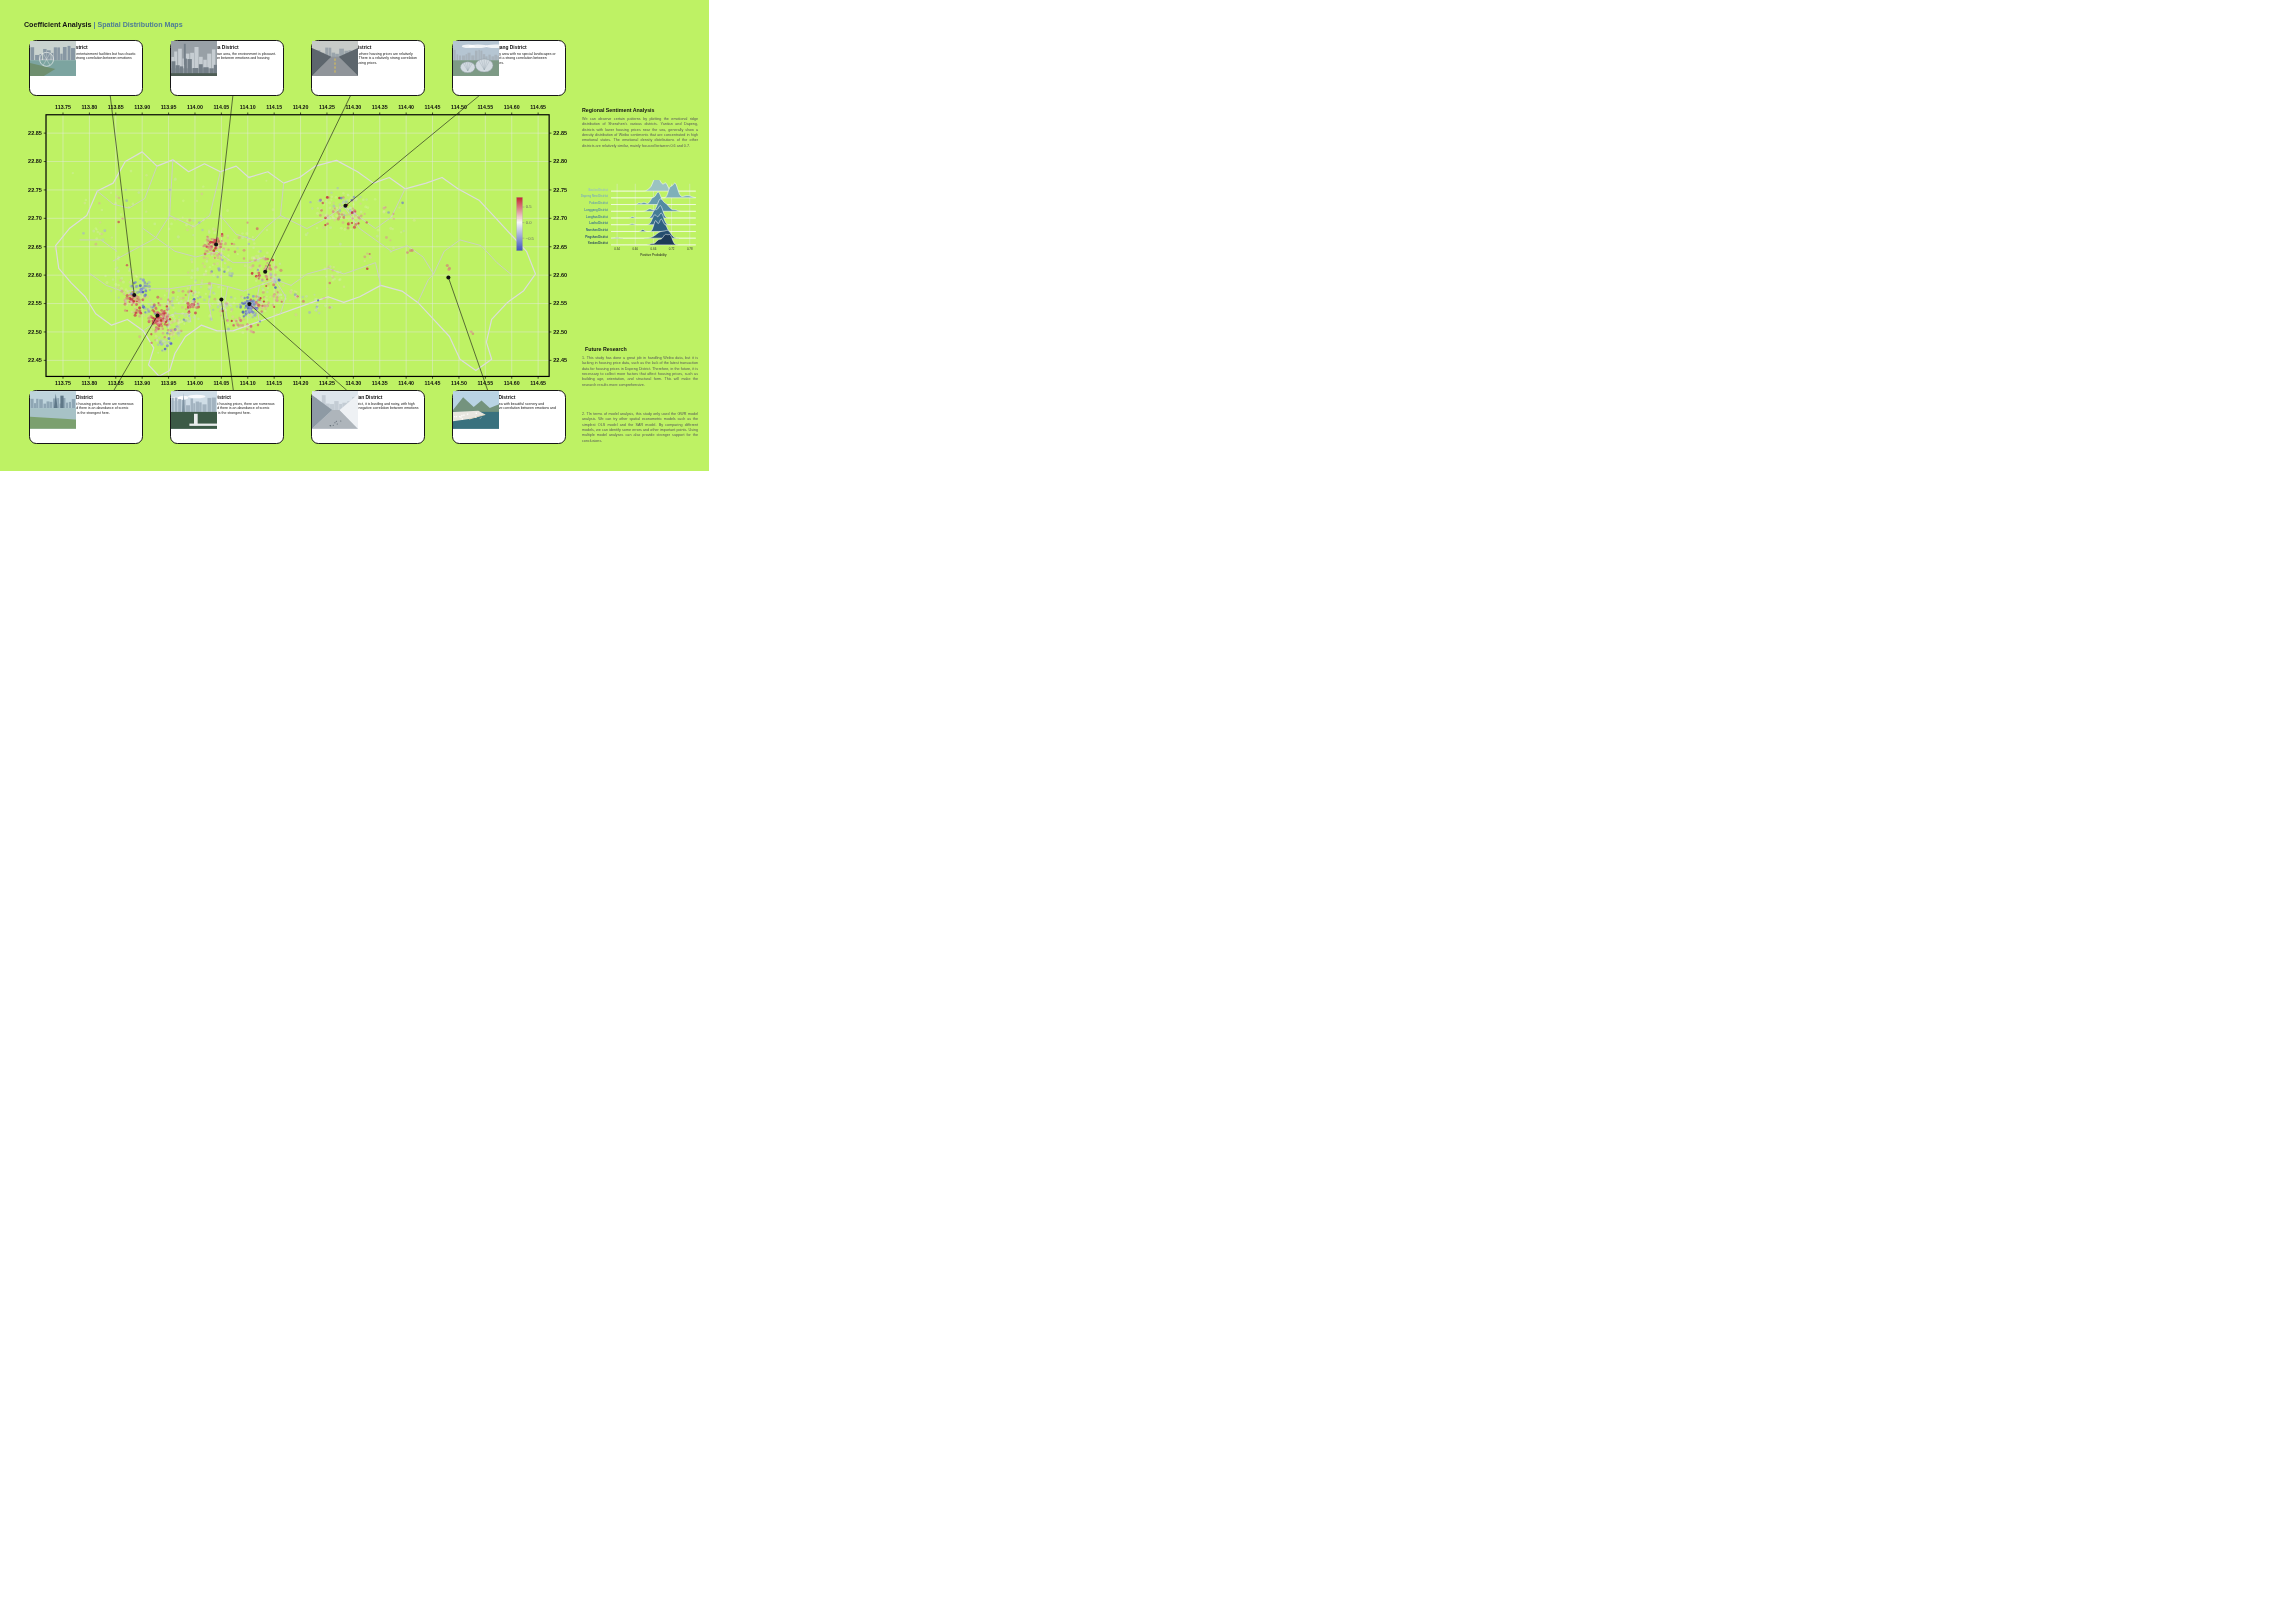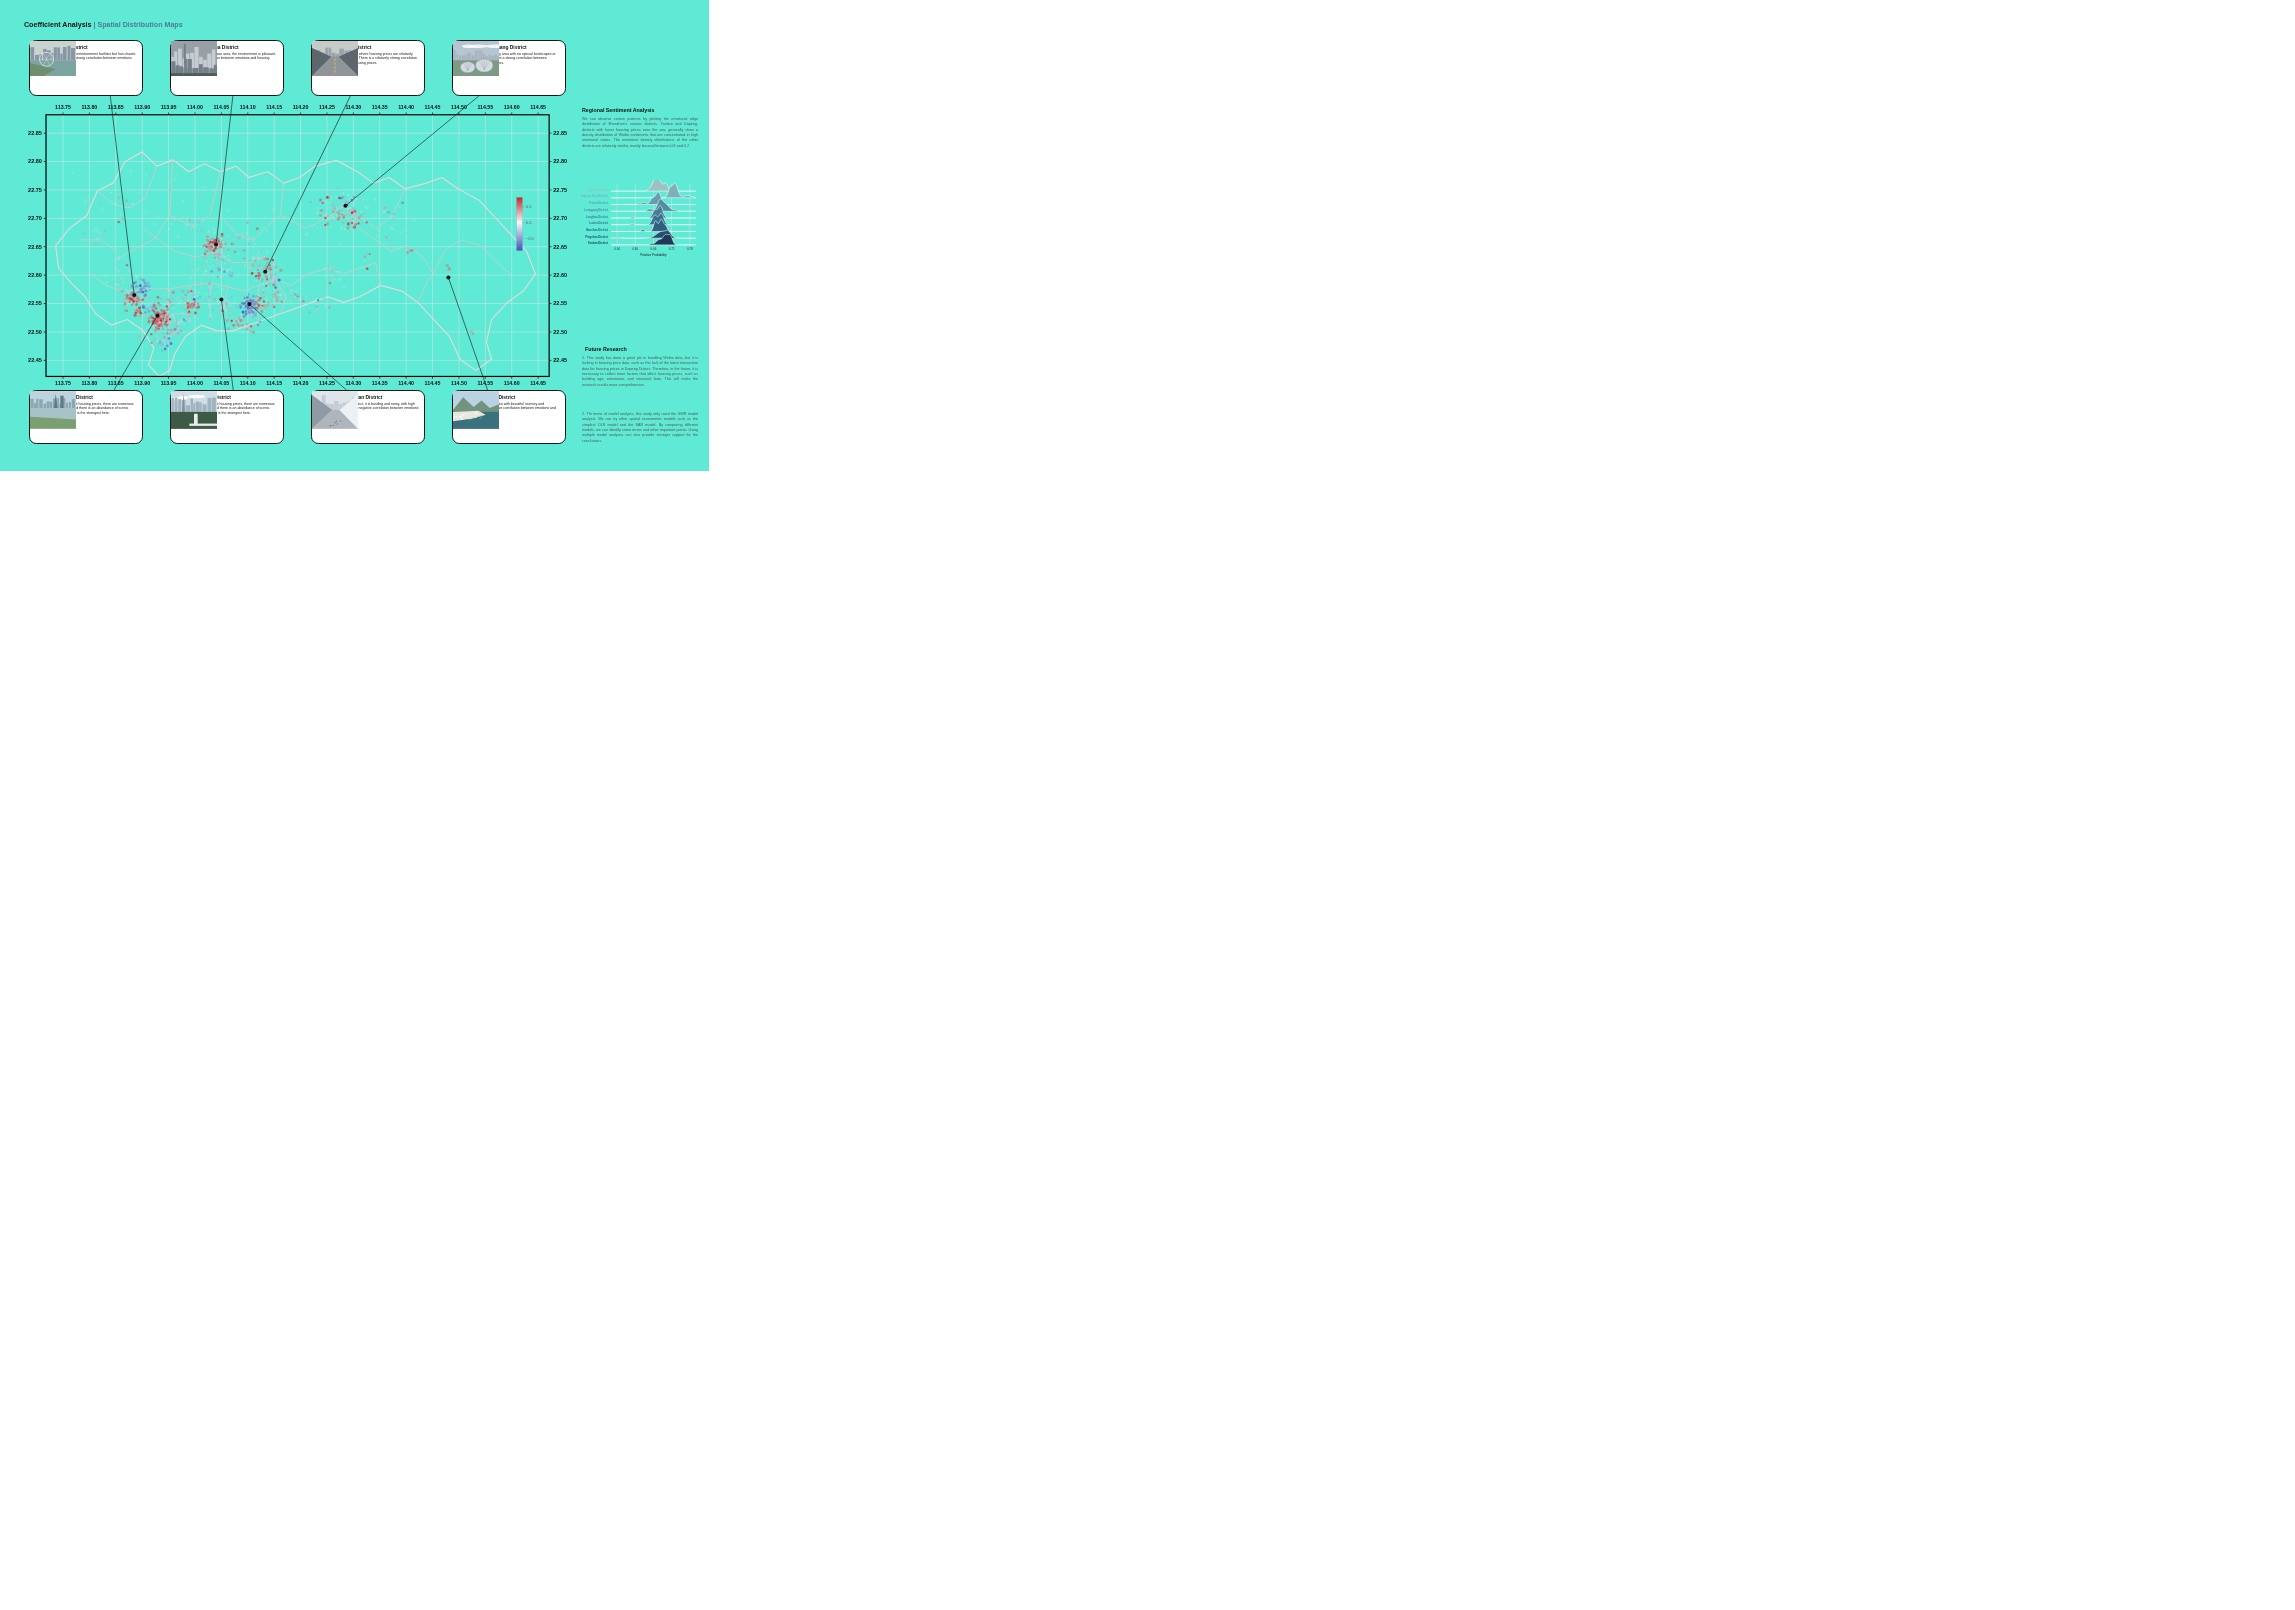--- a/index.html
+++ b/index.html
@@ -1,16 +1,16 @@
 <!DOCTYPE html>
 <html style="font-size:7.3px"><head>
 <meta charset="utf-8">
 <style>
   html,body{margin:0;padding:0;background:#ffffff;}
-  .page{position:relative;width:709px;height:471px;background:#5eead4;overflow:hidden;
+  .page{position:relative;width:709px;height:471px;background:#bef264;overflow:hidden;
         font-family:"Liberation Sans",sans-serif;}
   .page-title{position:absolute;left:24px;top:21px;font-size:7.1px;font-weight:bold;color:#141414;white-space:nowrap;}
   .page-title .accent{color:#4e7d96;}
   .card{position:absolute;width:114px;background:#fff;border:1.1px solid #161616;border-radius:7.3px;
         box-sizing:border-box;padding:3.2px 4.6px 2.3px 5.5px;z-index:5;}
   .card h3{margin:0.5px 0 2.3px 0;font-size:4.9px;font-weight:bold;color:#111;}
   .card .row{display:flex;gap:3.2px;align-items:flex-start;}
   .card .photo{flex:0 0 auto;border:0;display:block;}
   .card .body{font-size:3.5px;line-height:1.28;color:#151515;}
   .rp-head{position:absolute;width:119px;font-size:5.3px;font-weight:bold;color:#111;z-index:4;}

